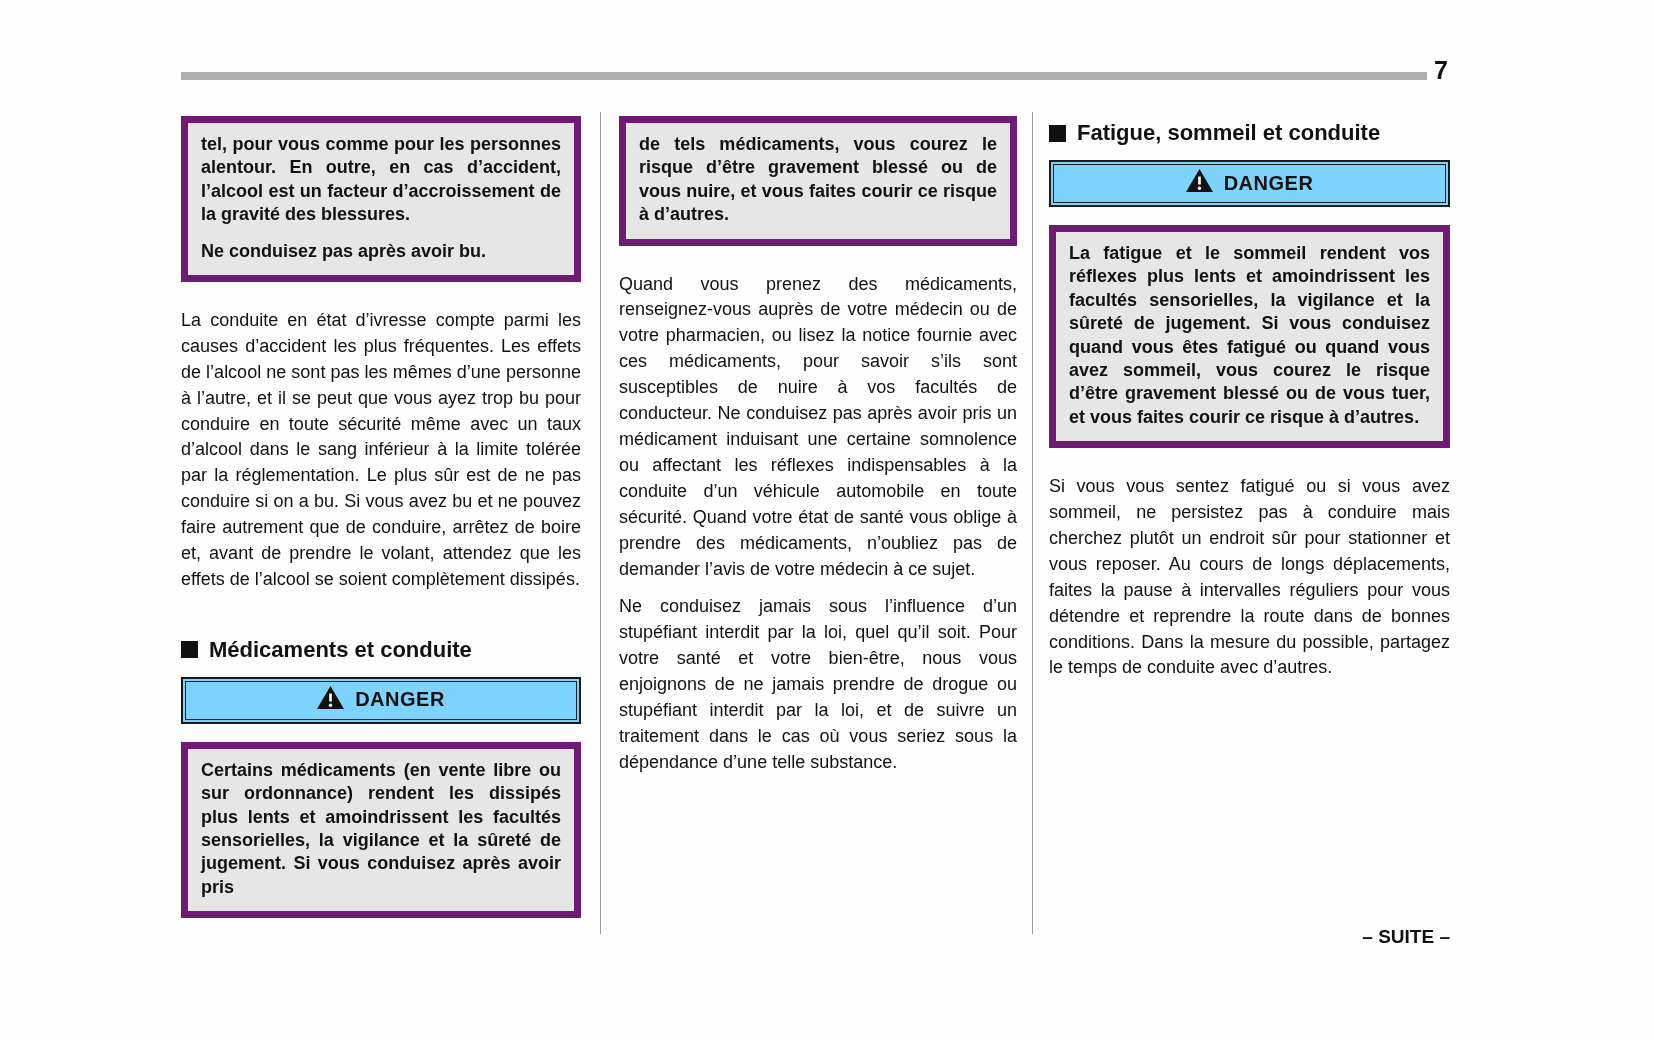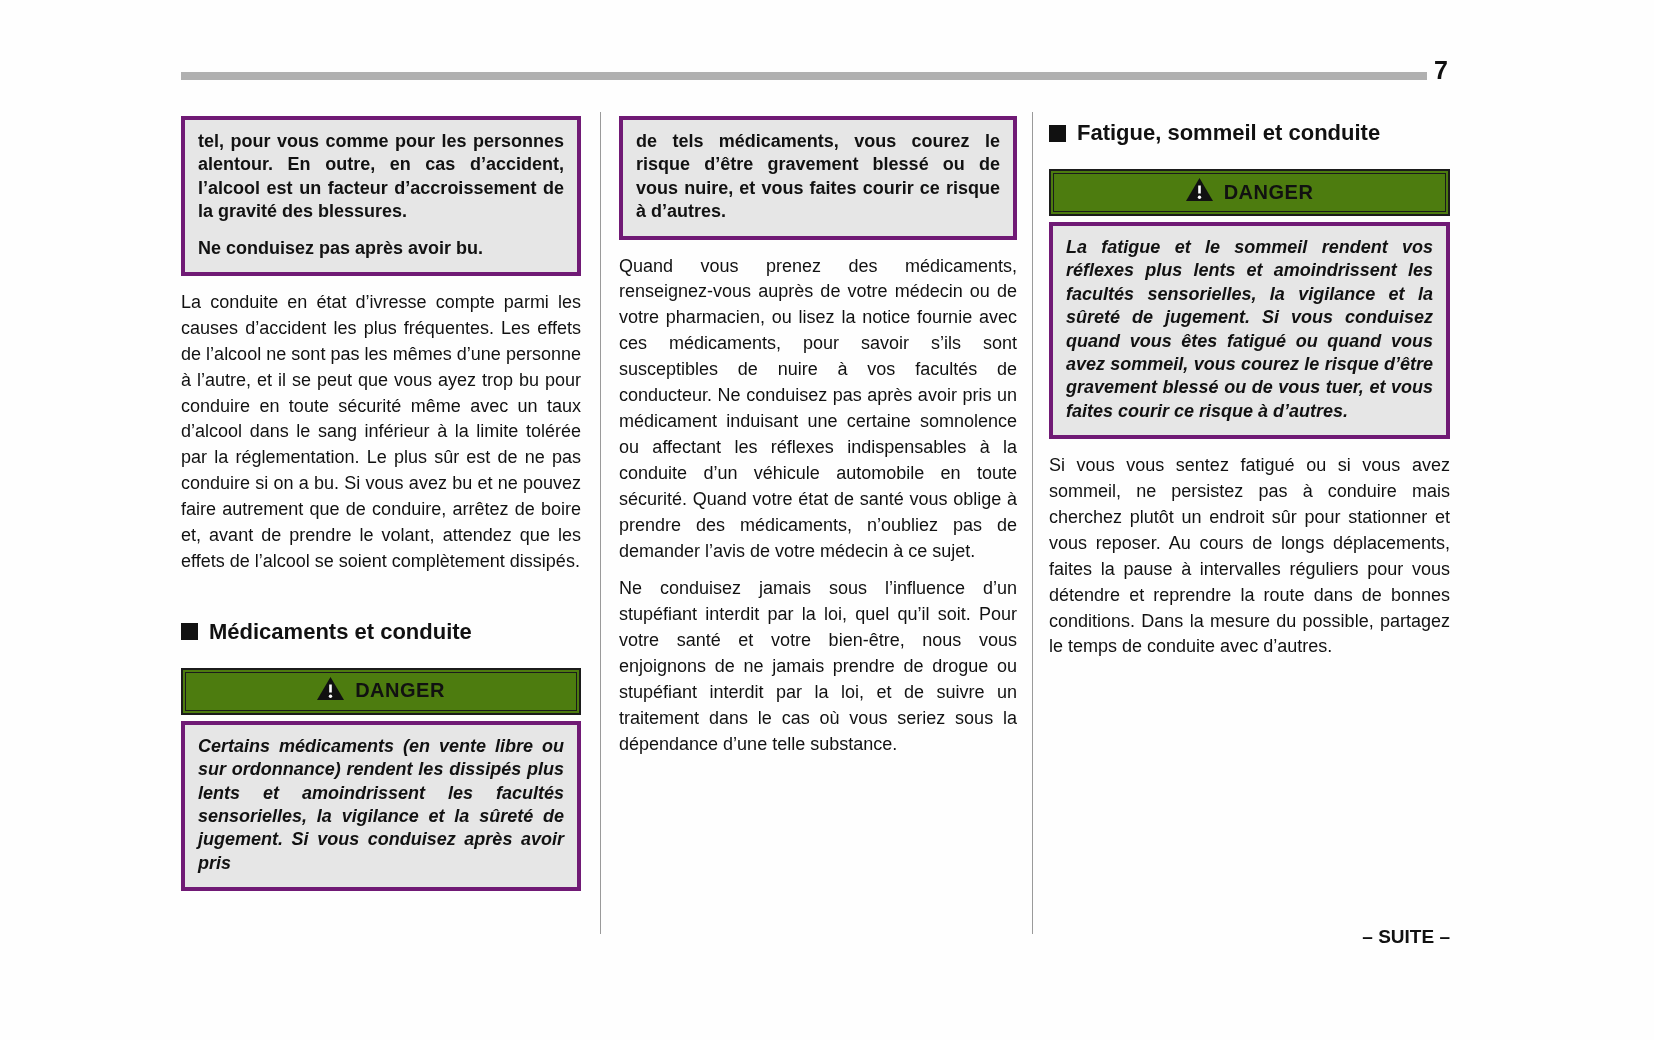--- a/index.html
+++ b/index.html
@@ -24,61 +24,61 @@
   .vdiv1 { left:600px; }
   .vdiv2 { left:1032px; }
 
   .col { position:absolute; top:116px; }
   .col1 { left:181px; width:400px; }
   .col2 { left:619px; width:398px; }
   .col3 { left:1049px; width:401px; }
 
   .graybox {
     background:#e6e6e6;
-    border:4px solid #701a75;
+    border:7px solid #701a75;
     padding:10px 13px 12px 13px;
     font-weight:bold;
     font-size:18px;
     line-height:1.3;
     text-align:justify;
   }
   .graybox p { margin:0; }
   .graybox .emphasis { margin-top:13px; }
 
   .body-text {
     font-size:18px;
     line-height:1.44;
     text-align:justify;
-    margin-top:14px;
+    margin-top:26px;
   }
   .body-text + .body-text { margin-top:12px; }
 
   .section-heading {
     display:flex; align-items:center; gap:11px;
     margin-top:44px;
     font-size:22px; font-weight:bold;
     white-space:nowrap;
   }
   .col3 .section-heading { margin-top:4px;text-align:center; }
   .square { width:17px; height:17px; background:#111; flex:0 0 auto; }
 
   .danger-bar {
-    margin-top:23px;
+    margin-top:14px;
     border:2px solid #1b1b1b;
-    background:#4d7c0f;
+    background:#7dd3fc;
     padding:2px;
   }
   .danger-bar-inner {
     border:1px solid #1b1b1b;
     display:flex; align-items:center; justify-content:center; gap:11px;
     padding:4px 0 5px 0;
     font-size:20px; font-weight:bold;
     letter-spacing:0.5px;
   }
-  .danger-content { margin-top:6px;font-style:italic; }
+  .danger-content { margin-top:18px; }
 
   .footer-suite {
     position:absolute; right:204px; bottom:92px;
     font-size:19px; font-weight:bold; 
   }
   .warn-icon { display:inline-block; flex:0 0 auto; }
 </style>
 </head>
 <body>
 

